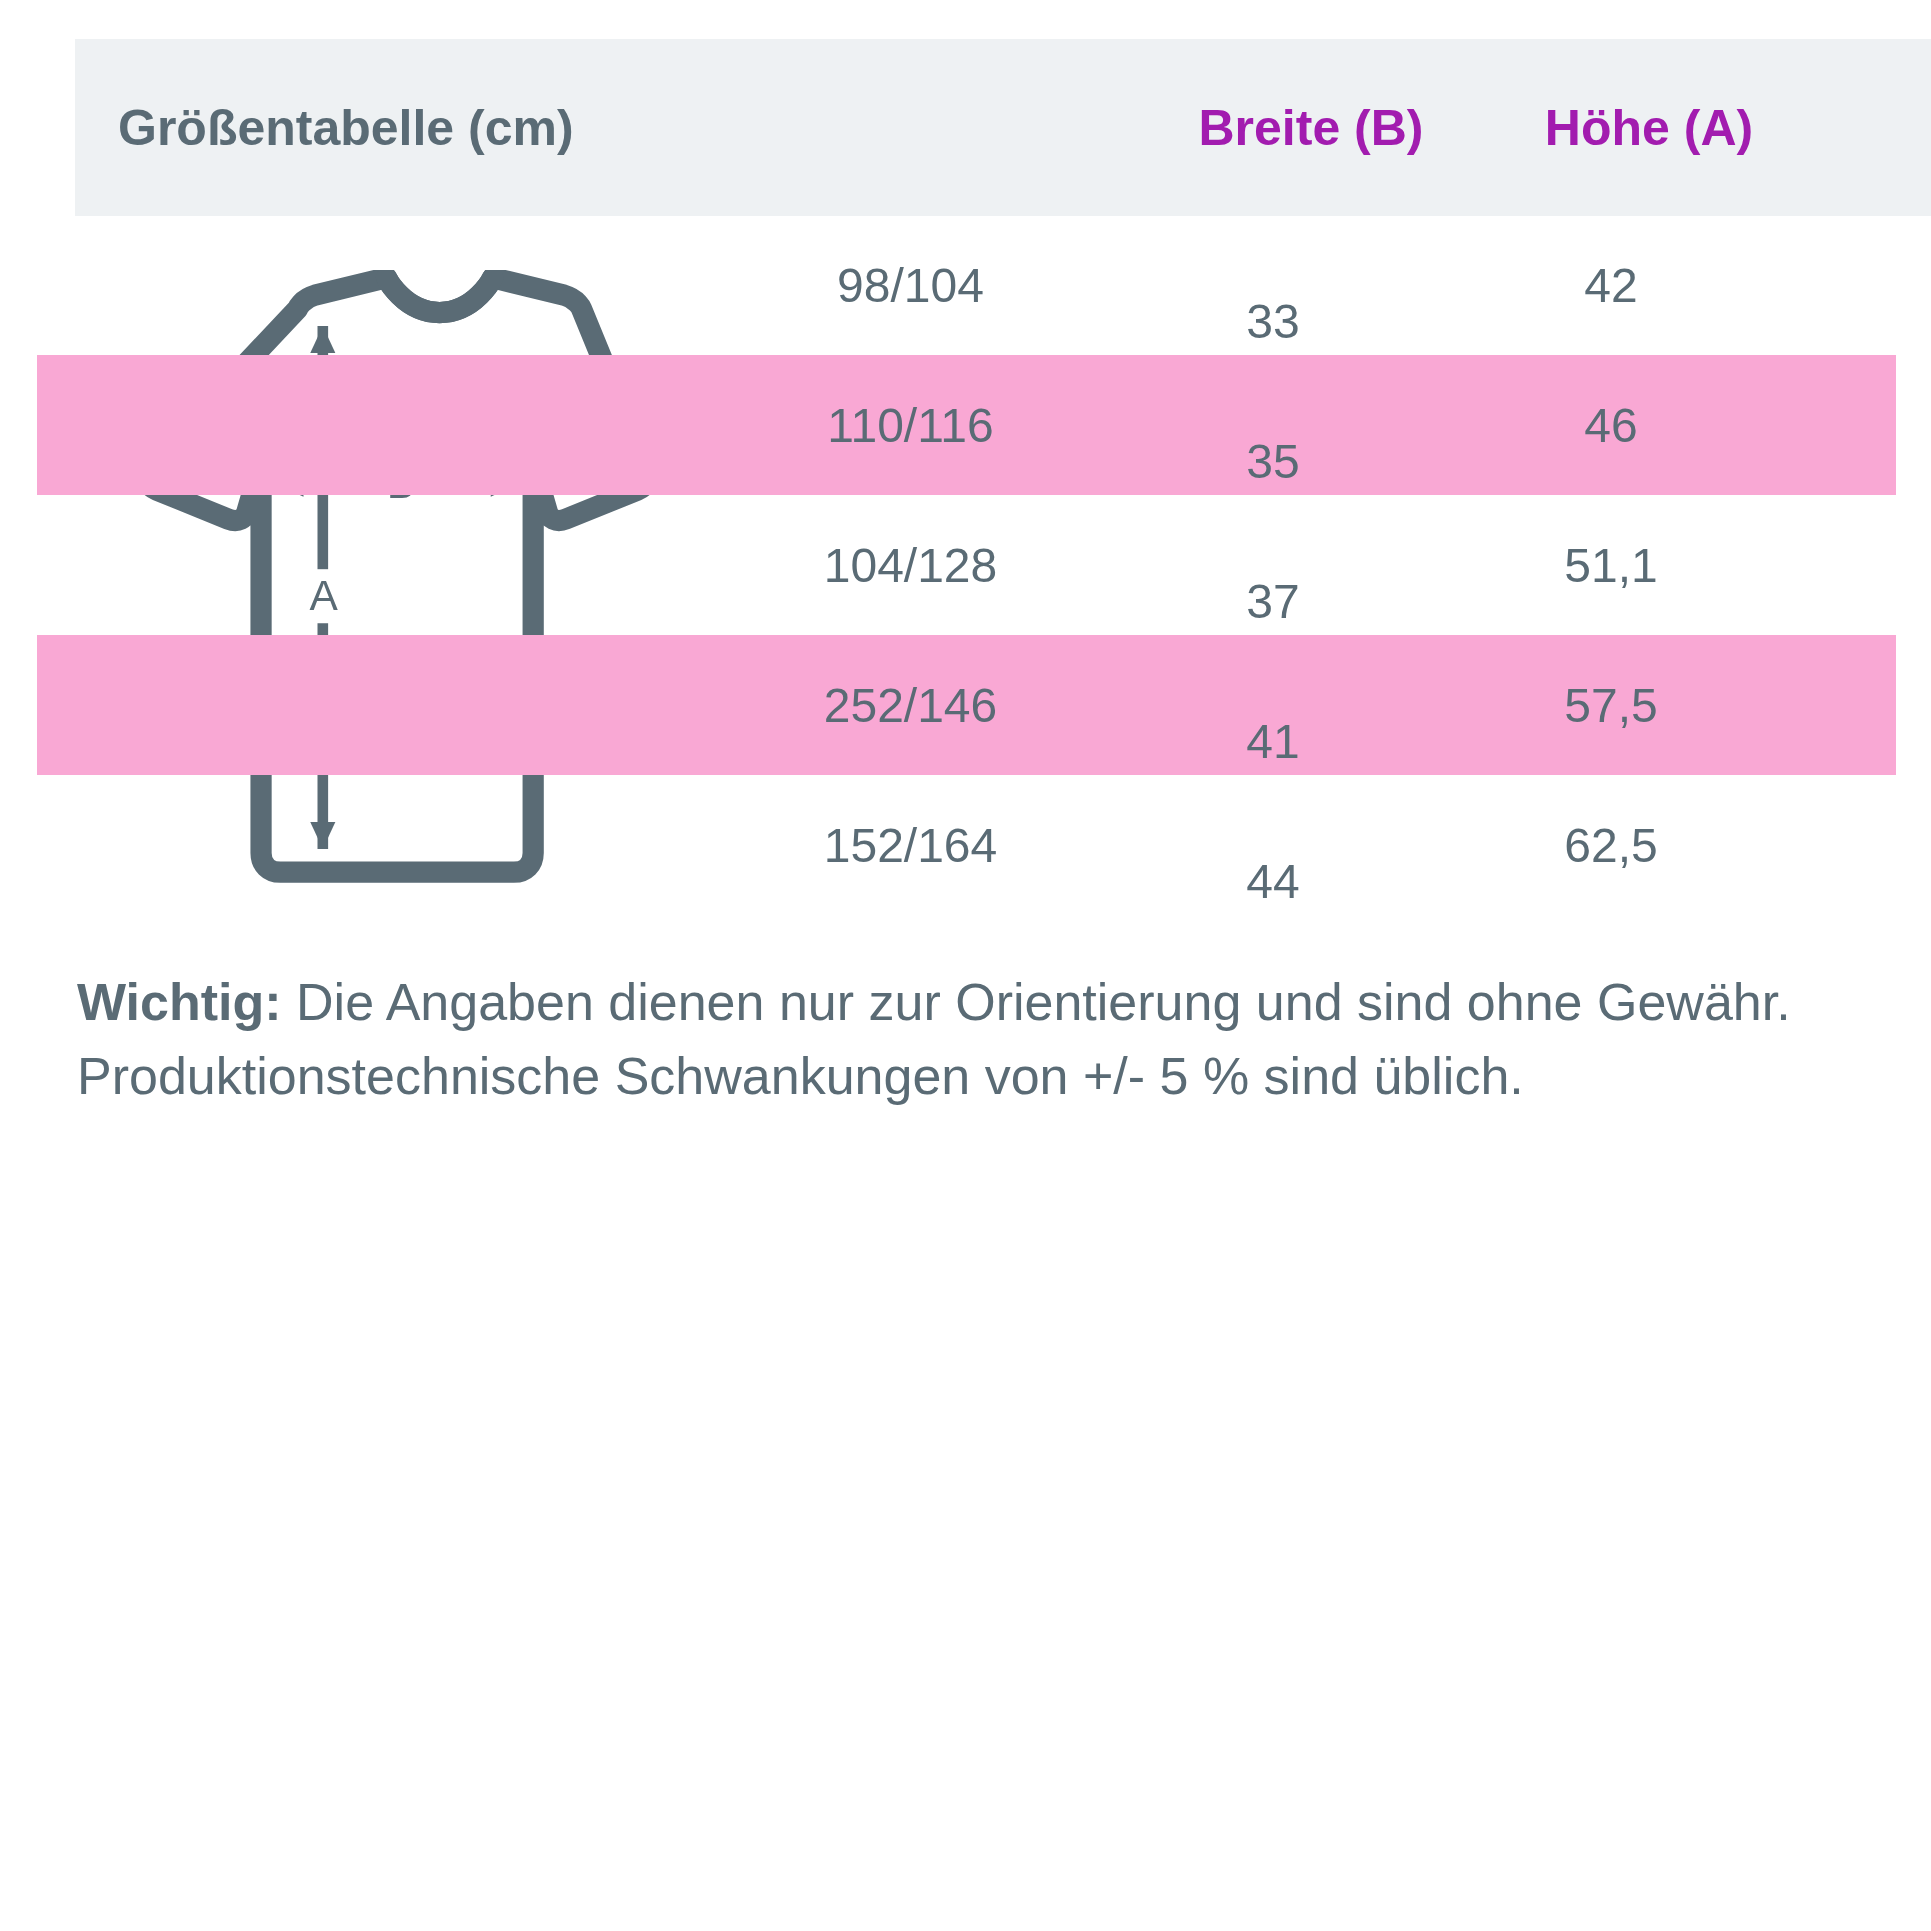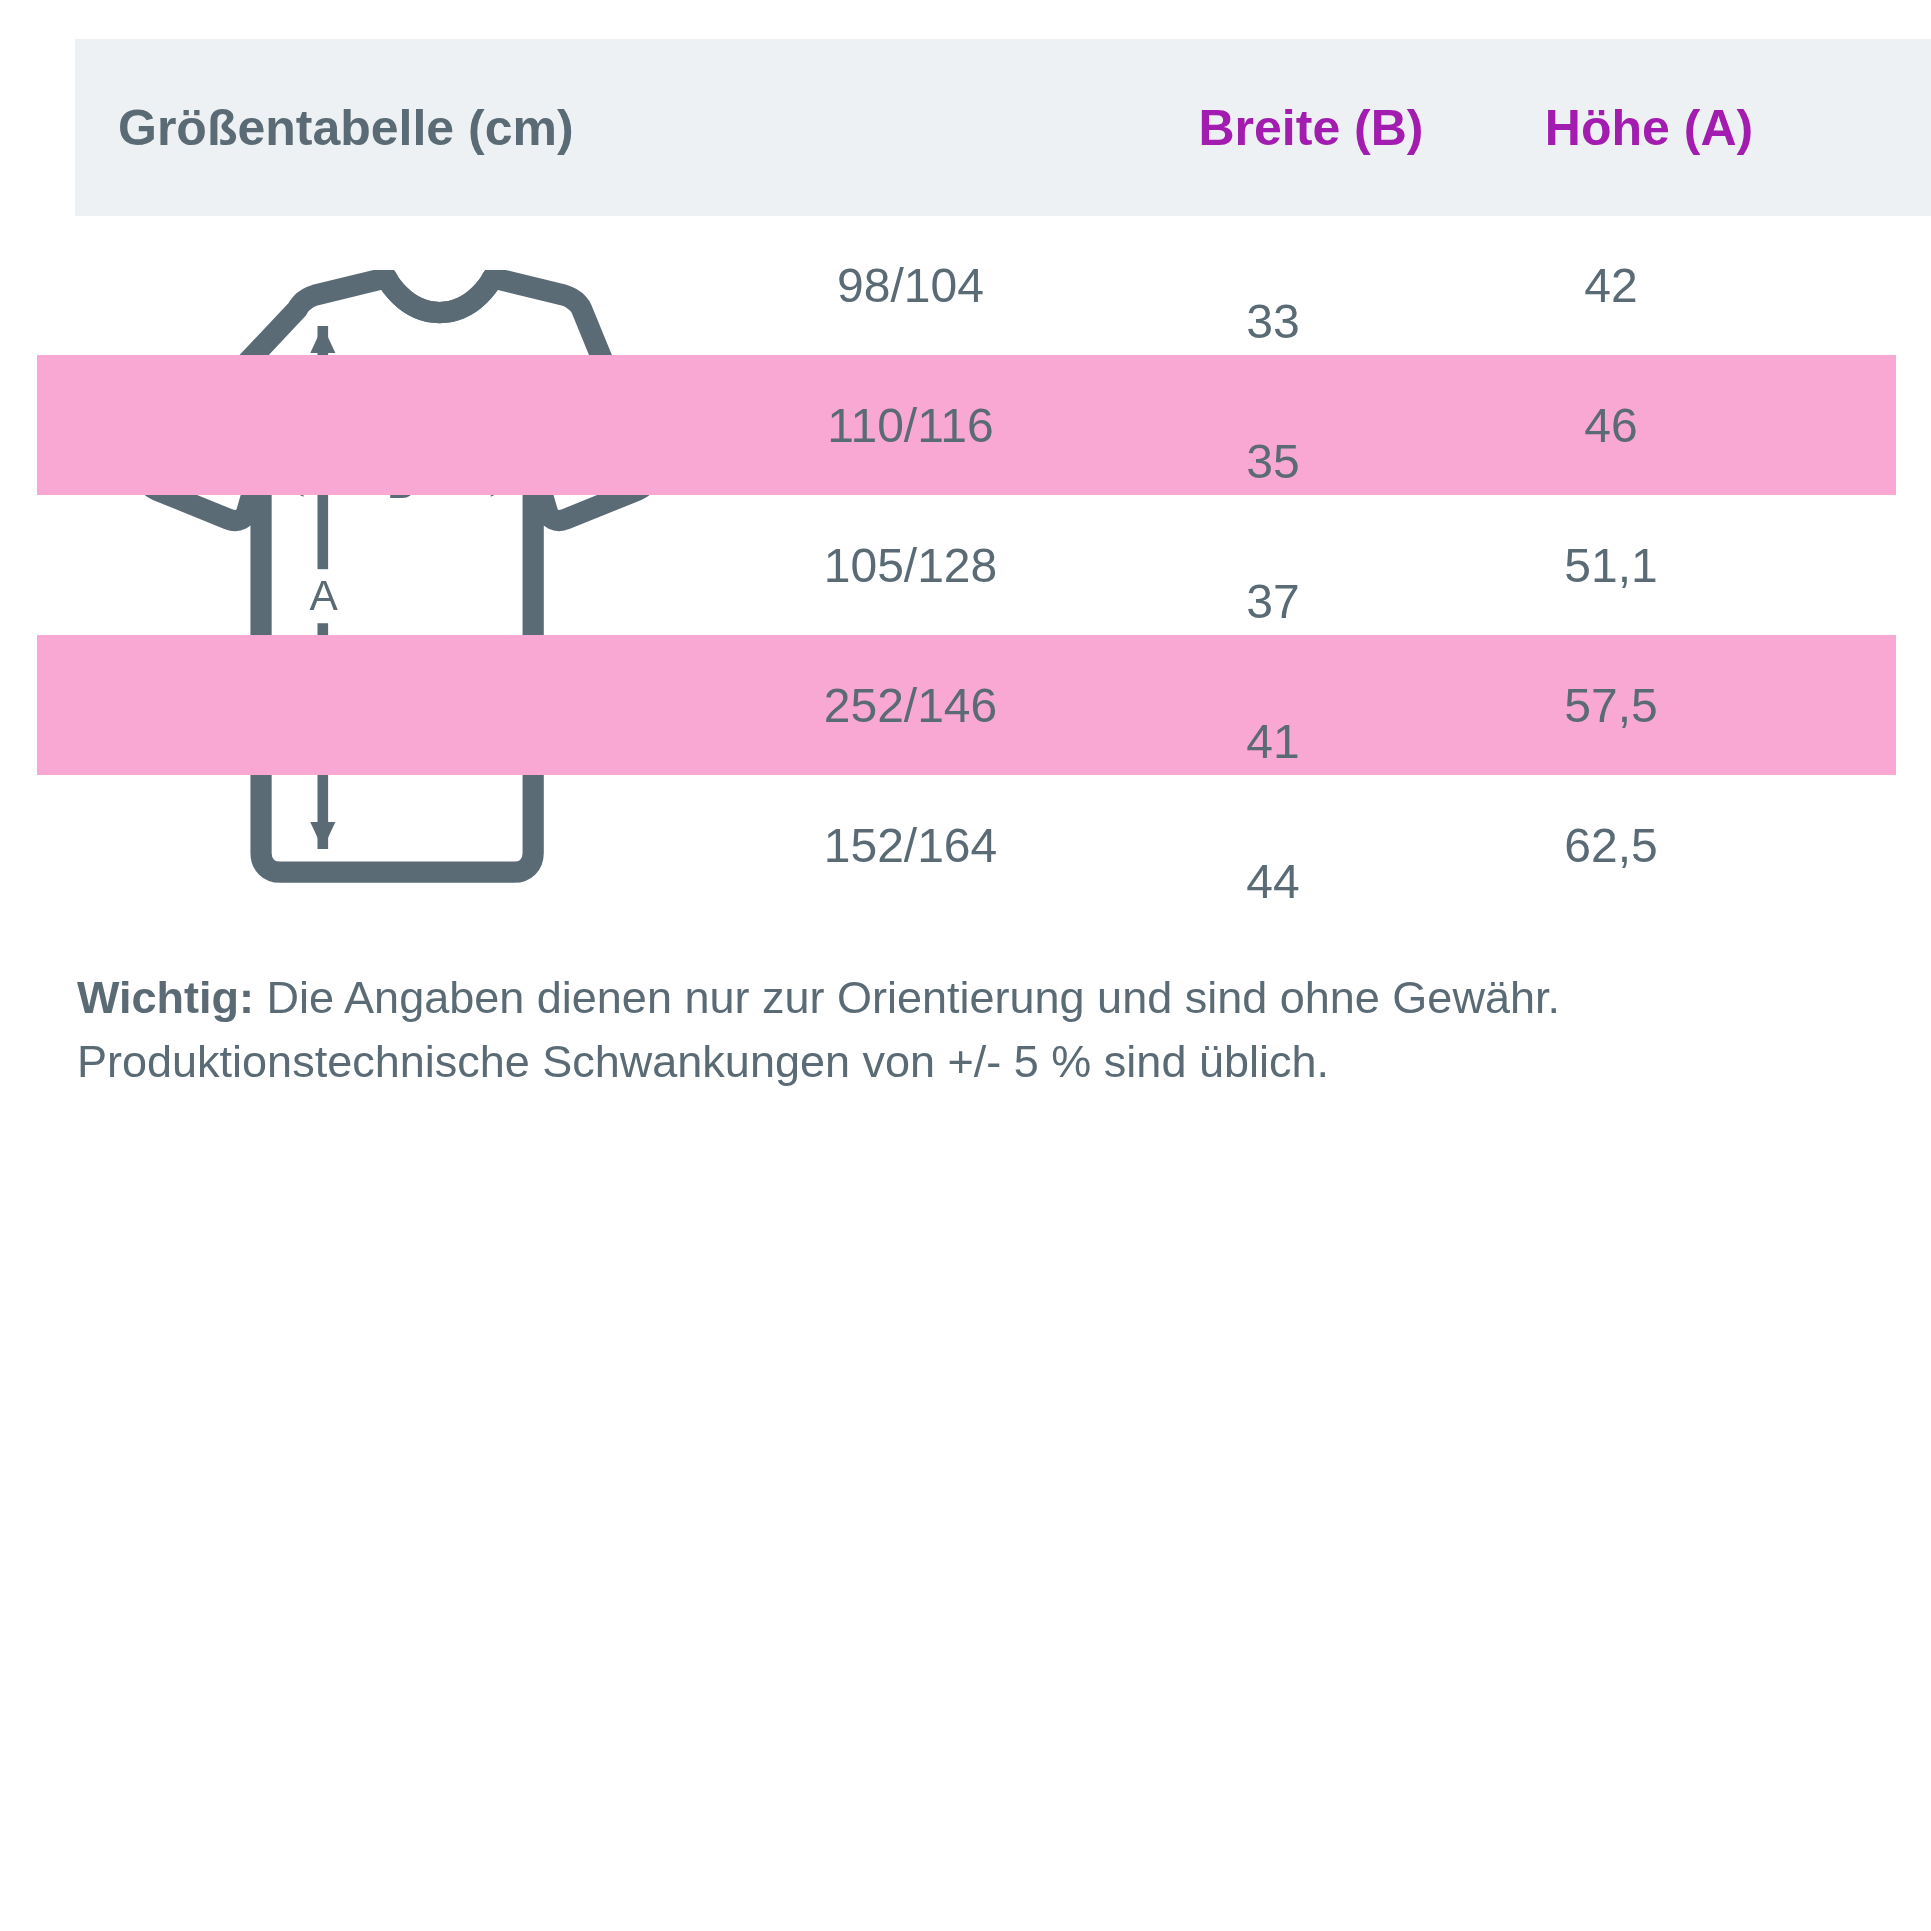--- a/index.html
+++ b/index.html
@@ -92,21 +92,21 @@
     width: 579px;
     height: 637px;
   }
 
   
   .note {
     position: absolute;
     left: 77px;
     top: 966px;
     width: 1738px;
-    font-size: 45px;
+    font-size: 52px;
     line-height: 1.42;
     color: #5a6b75;
   }
   .note b { font-weight: bold; }
 </style>
 </head>
 <body>
 
 <div class="sheet">
 
@@ -166,21 +166,21 @@
       <div class="cell height">42</div>
     </div>
 
     <div class="row alt">
       <div class="cell size">110/116</div>
       <div class="cell width">35</div>
       <div class="cell height">46</div>
     </div>
 
     <div class="row">
-      <div class="cell size">105/128</div>
+      <div class="cell size">104/128</div>
       <div class="cell width">37</div>
       <div class="cell height">51,1</div>
     </div>
 
     <div class="row alt">
       <div class="cell size">252/146</div>
       <div class="cell width">41</div>
       <div class="cell height">57,5</div>
     </div>
 

